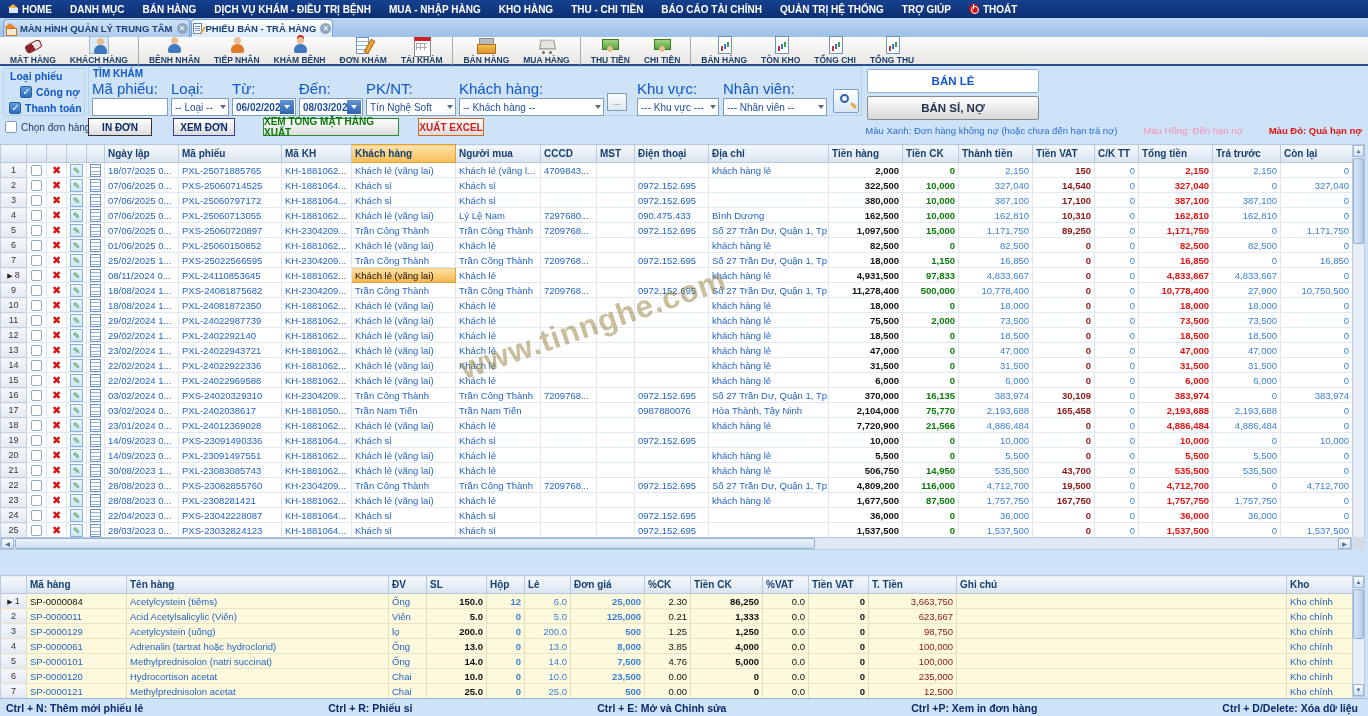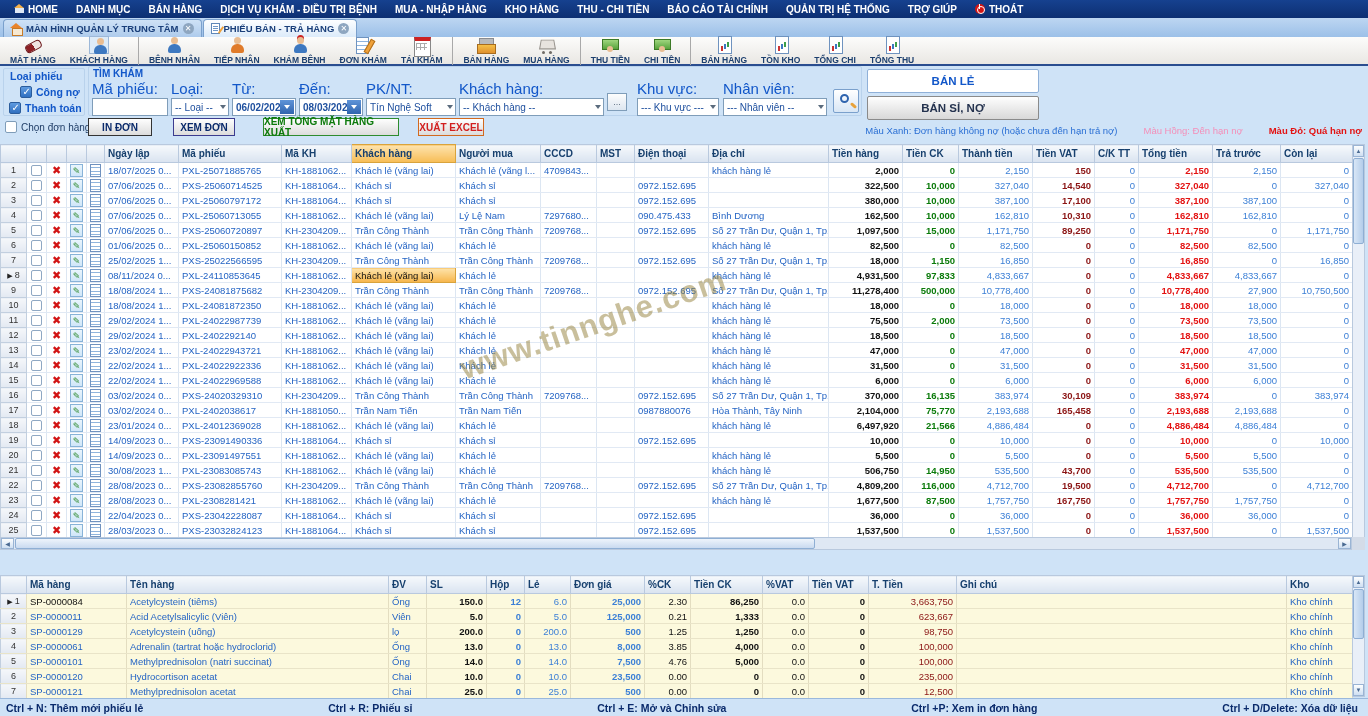--- a/index.html
+++ b/index.html
@@ -1,31 +1,31 @@
 <!DOCTYPE html>
 <html><head>
 <meta charset="utf-8">
 <style>
   * { box-sizing: border-box; margin:0; padding:0; }
   html,body { width:1368px; height:716px; overflow:hidden; }
   body { font-family:"Liberation Sans","DejaVu Sans",sans-serif; background:#cfe3f7; position:relative; }
 
   
-  .menubar { height:18px; background:linear-gradient(#16418f,#0d2f72); display:flex; align-items:center; padding-left:6px; }
+  .menubar { height:18px; background:linear-gradient(#16418f,#0d2f72); display:flex; align-items:center; }
   .mi { color:#fff; font-size:10px; font-weight:bold; padding:0 9px; white-space:nowrap; display:flex; align-items:center; gap:4px; cursor:default; }
   .home-ic { width:9px; height:8px; position:relative; display:inline-block; }
   .home-ic:before { content:""; position:absolute; left:0; top:3px; width:9px; height:5px; background:#dfe8f5; }
   .home-ic:after { content:""; position:absolute; left:-1px; top:-1px; border-left:5.5px solid transparent; border-right:5.5px solid transparent; border-bottom:4px solid #f4b04a; }
   .power-ic { width:10px; height:10px; border-radius:50%; background:#d21414; display:inline-block; position:relative; }
   .power-ic:before { content:""; position:absolute; left:2px; top:2px; width:6px; height:6px; border:1px solid #fff; border-radius:50%; }
   .power-ic:after { content:""; position:absolute; left:4.5px; top:0; width:1px; height:5px; background:#fff; }
 
   
   .tabbar { height:19px; background:linear-gradient(#bdd6f2,#9cc0e8); display:flex; align-items:flex-end; padding-left:3px; }
-  .tab { height:18px; display:flex; align-items:center; gap:4px; padding:0 7px; font-size:9.5px; font-weight:bold; color:#1a3f7a; border:1px solid #7aa0cc; border-bottom:none; border-radius:4px 4px 0 0; background:linear-gradient(#cfe2f6,#aecbec); margin-right:1px; white-space:nowrap; }
+  .tab { height:18px; display:flex; align-items:center; gap:4px; padding:0 1px; font-size:9.5px; font-weight:bold; color:#1a3f7a; border:1px solid #7aa0cc; border-bottom:none; border-radius:4px 4px 0 0; background:linear-gradient(#cfe2f6,#aecbec); margin-right:1px; white-space:nowrap; }
   .tab.active { background:linear-gradient(#fdfeff,#dcebfa); }
   .tab-close { width:11px; height:11px; border-radius:50%; background:#8ea6c0; color:#fff; font-size:8px; line-height:11px; text-align:center; font-weight:bold; }
   .t-home { width:11px; height:10px; position:relative; display:inline-block; }
   .t-home:before { content:""; position:absolute; left:1px; top:4px; width:9px; height:6px; background:#f7e9d2; border:1px solid #c77b28; }
   .t-home:after { content:""; position:absolute; left:-1px; top:-1px; border-left:6.5px solid transparent; border-right:6.5px solid transparent; border-bottom:5px solid #e8842c; }
   .t-doc { width:9px; height:11px; background:#fff; border:1px solid #5f87b8; position:relative; display:inline-block; }
   .t-doc:before { content:""; position:absolute; left:1px; top:2px; width:5px; height:1px; background:#6f97c8; box-shadow:0 2px 0 #6f97c8, 0 4px 0 #6f97c8; }
   .t-doc:after { content:""; position:absolute; right:-3px; bottom:-1px; width:2px; height:8px; background:#f0a23a; transform:rotate(35deg); }
 
   
@@ -786,21 +786,21 @@
           <td class="icoc"><span class="ic-doc"></span></td>
           <td class="c-blue">23/01/2024 0...</td>
           <td class="c-blue">PXL-24012369028</td>
           <td class="c-blue">KH-1881062...</td>
           <td class="c-blue">Khách lẻ (vãng lai)</td>
           <td class="c-blue">Khách lẻ</td>
           <td class="c-blue"></td>
           <td class="c-blue"></td>
           <td class="c-blue"></td>
           <td class="c-blue">khách hàng lẻ</td>
-          <td class="c-black b ar">6,497,920</td>
+          <td class="c-black b ar">7,720,900</td>
           <td class="c-green b ar">21,566</td>
           <td class="c-blue2 ar">4,886,484</td>
           <td class="c-maroon b ar">0</td>
           <td class="c-blue2 ar">0</td>
           <td class="c-red b ar">4,886,484</td>
           <td class="c-blue2 ar">4,886,484</td>
           <td class="c-blue2 ar">0</td>
         </tr>
         <tr>
           <td class="rn">19</td>

